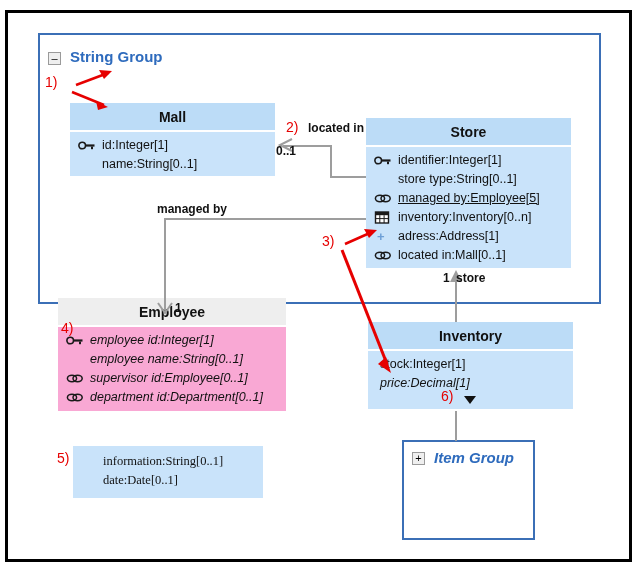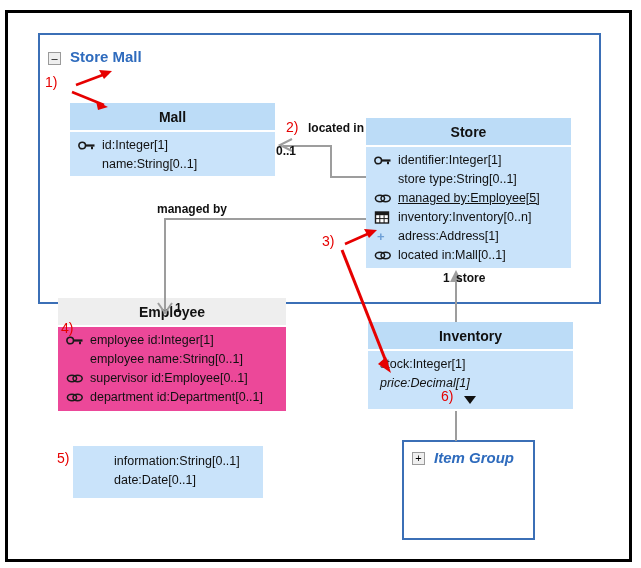--- a/index.html
+++ b/index.html
@@ -55,21 +55,21 @@
     font-family: "Liberation Sans", sans-serif;
   }
   
   .class-box {
     position: absolute;
     box-sizing: border-box;
   }
   .class-box.blue .hdr { background: #bcdcf7; }
   .class-box.blue .body { background: #c9e3fa; }
   .class-box.grey .hdr { background: #eeeeee; }
-  .class-box.grey .body { background: #ec4899; }
+  .class-box.grey .body { background: #f9a8d4; font-style: italic; }
   .hdr {
     position: relative;
     text-align: center;
     font-weight: bold;
     font-size: 14px;
     color: #111;
     height: 29px;
     line-height: 29px;
     border-bottom: 2px solid #ffffff;
     box-sizing: border-box;
@@ -106,21 +106,22 @@
     color: #6d9fd6;
     font-weight: bold;
     font-size: 13px;
     line-height: 19px;
   }
   
   .note-box {
     position: absolute;
     background: #c9e3fa;
     box-sizing: border-box;
-    padding: 6px 15px;
+    padding: 6px 4px;
+    font-family: Liberation Serif, serif;
   }
   .note-box .attr { padding-left: 26px; }
   
   .conn {
     position: absolute;
     background: #9d9d9d;
   }
   .conn.h { height: 2px; }
   .conn.v { width: 2px; }
   .conn-label {
@@ -155,21 +156,21 @@
 </head>
 <body>
 
 <div id="canvas">
 
   <div class="outer-frame"></div>
 
   <div class="group-box" style="left:38px; top:33px; width:563px; height:271px;">
   </div>
   <div class="expander" style="left:48px; top:52px;">–</div>
-  <div class="group-title" style="left:70px; top:48px;">Store Mall</div>
+  <div class="group-title" style="left:70px; top:48px;">String Group</div>
 
   <div class="class-box blue" style="left:70px; top:103px; width:205px; height:75px;">
     <div class="hdr">Mall</div>
     <div class="body" style="height:44px;">
       <div class="attr">
         <span class="ico">
           <svg width="18" height="13" viewBox="0 0 18 13">
             <circle cx="4.2" cy="6.5" r="3.3" fill="none" stroke="#1a1a1a" stroke-width="1.6"></circle>
             <rect x="7" y="5.4" width="9.5" height="2.2" fill="#1a1a1a"></rect>
             <rect x="13" y="7.6" width="2" height="2.6" fill="#1a1a1a"></rect>

